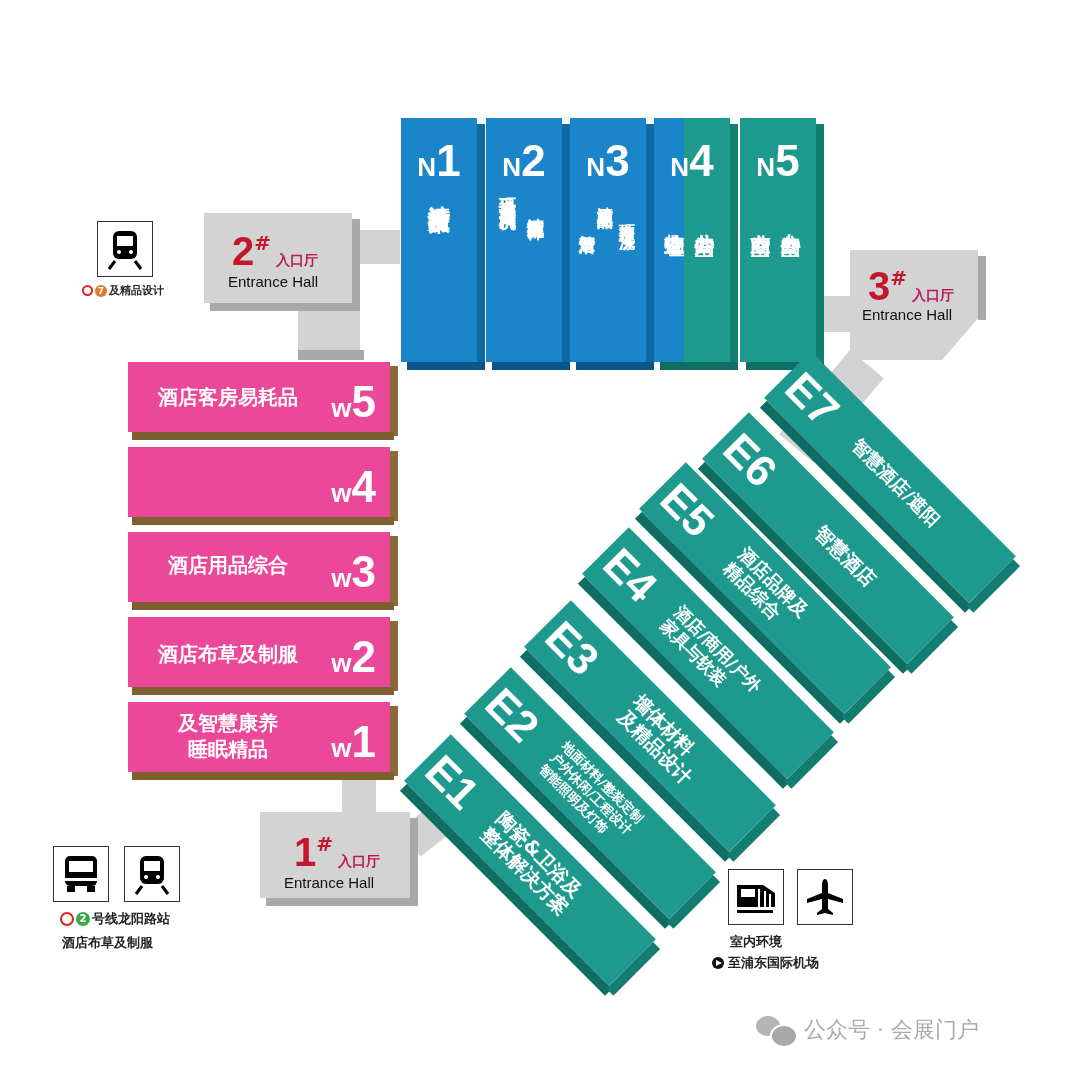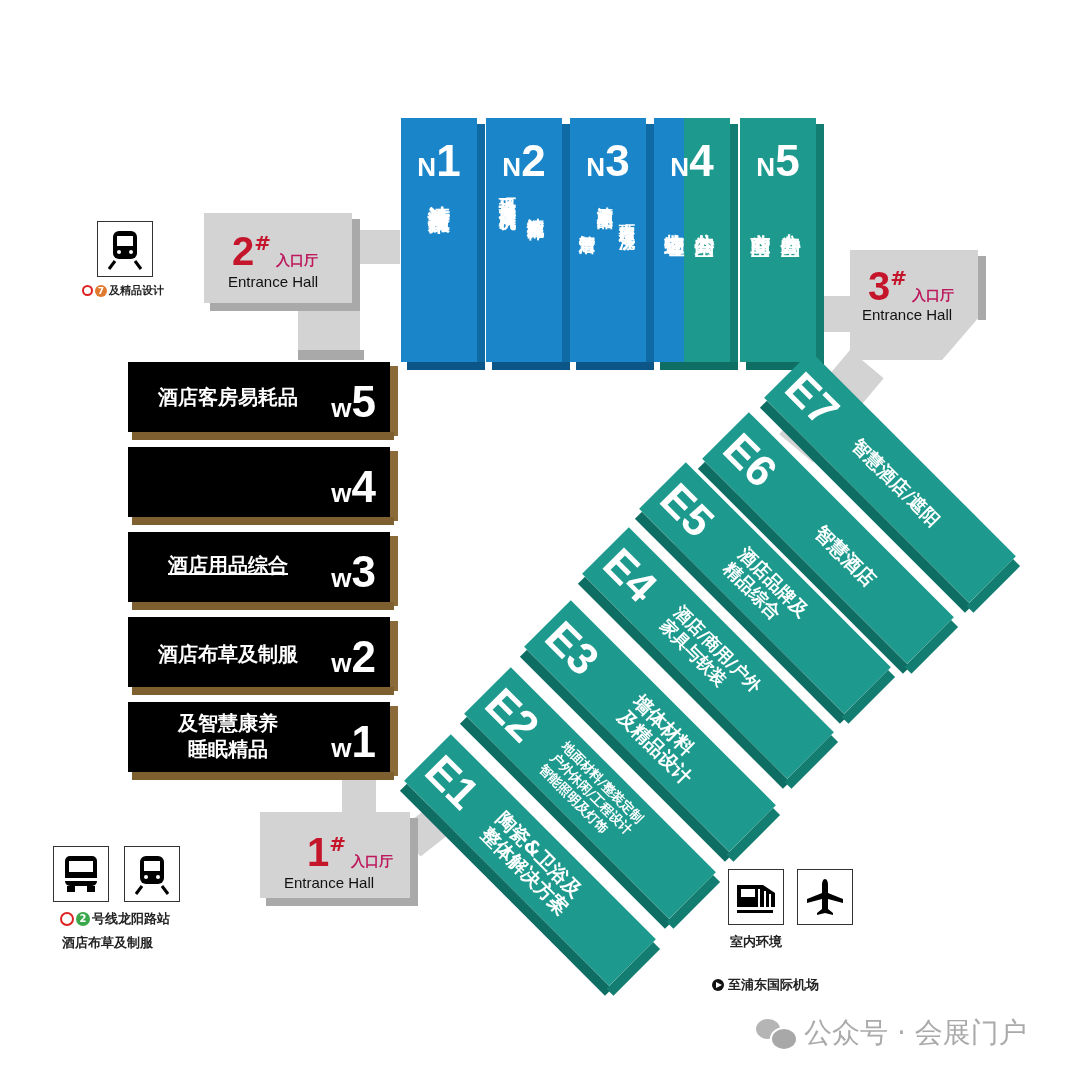--- a/index.html
+++ b/index.html
@@ -7,21 +7,21 @@
        font-family:"DejaVu Sans","Liberation Sans",sans-serif;}
   .abs{position:absolute;}
   
   .nhall{position:absolute;top:118px;width:76px;height:244px;color:#fff;box-sizing:border-box;}
   .nhall .face{position:absolute;left:0;top:0;width:76px;height:244px;}
   .nlabel{position:absolute;top:18px;left:0;width:76px;text-align:center;font-weight:bold;font-family:"Liberation Sans",sans-serif;}
   .nlabel .n{font-size:26px;}
   .nlabel .num{font-size:44px;}
   .vcol{position:absolute;writing-mode:vertical-rl;font-size:19px;line-height:22px;letter-spacing:1px;font-weight:bold;}
   
-  .whall{position:absolute;left:128px;width:262px;height:70px;background:#000000;color:#fff;}
+  .whall{position:absolute;left:128px;width:262px;height:70px;background:#ec4899;color:#fff;}
   .whall .side{position:absolute;right:-8px;top:4px;width:8px;height:70px;background:#8a6a38;}
   .whall .bottom{position:absolute;left:4px;bottom:-8px;width:262px;height:8px;background:#7d5f30;}
   .wtext{position:absolute;left:0;width:200px;text-align:center;font-size:20px;font-weight:bold;line-height:26px;}
   .wcode{position:absolute;right:14px;bottom:8px;font-weight:bold;font-family:"Liberation Sans",sans-serif;}
   .wcode .w{font-size:26px;}
   .wcode .num{font-size:44px;line-height:44px;}
   
   .ehall{position:absolute;width:290px;height:66px;background:#1d9a8d;color:#fff;transform-origin:center center;}
   .ehall .under{position:absolute;left:4px;top:66px;width:290px;height:10px;background:#0f6e64;}
   .ehall .rside{position:absolute;left:290px;top:4px;width:10px;height:66px;background:#137d72;}
@@ -71,21 +71,21 @@
     <span class="ent-num">3</span><span class="ent-hash">#</span>
     <span class="ent-cn">入口厅</span>
   </div>
   <div class="abs ent-en" style="left:12px;top:56px;">Entrance Hall</div>
 </div>
 
 <div class="abs" style="left:260px;top:812px;width:160px;height:100px;">
   <div class="abs gray" style="left:0;top:0;width:150px;height:86px;"></div>
   <div class="abs graydark" style="left:150px;top:6px;width:8px;height:86px;"></div>
   <div class="abs graydark" style="left:6px;top:86px;width:152px;height:8px;"></div>
-  <div class="abs" style="left:34px;top:20px;white-space:nowrap;margin-left:13px;">
+  <div class="abs" style="left:34px;top:20px;white-space:nowrap;">
     <span class="ent-num">1</span><span class="ent-hash">#</span>
     <span class="ent-cn">入口厅</span>
   </div>
   <div class="abs ent-en" style="left:24px;top:62px;">Entrance Hall</div>
 </div>
 
 <div class="nhall" style="left:401px;">
   <div class="face" style="background:#1a86c9;"></div>
   <div class="abs" style="left:76px;top:6px;width:8px;height:244px;background:#0f6aa3;"></div>
   <div class="abs" style="left:6px;top:244px;width:78px;height:8px;background:#0b5686;"></div>
@@ -137,21 +137,21 @@
   <div class="wcode"><span class="w" style="text-transform:lowercase;">W</span><span class="num">5</span></div>
 </div>
 <div class="whall" style="top:447px;">
   <div class="side"></div>
     <div class="bottom"></div>
   <div class="wcode"><span class="w" style="text-transform:lowercase;">W</span><span class="num">4</span></div>
 </div>
 <div class="whall" style="top:532px;">
   <div class="side"></div>
     <div class="bottom"></div>
-  <div class="wtext" style="top:20px;text-decoration:underline;"><span>酒店用品综合</span></div>
+  <div class="wtext" style="top:20px;"><span>酒店用品综合</span></div>
   <div class="wcode"><span class="w" style="text-transform:lowercase;">W</span><span class="num">3</span></div>
 </div>
 <div class="whall" style="top:617px;">
   <div class="side"></div>
     <div class="bottom"></div>
   <div class="wtext" style="top:16px;margin-top:8px;"><span>酒店布草及制服</span></div>
   <div class="wcode"><span class="w" style="text-transform:lowercase;">W</span><span class="num">2</span></div>
 </div>
 <div class="whall" style="top:702px;">
   <div class="side"></div>
@@ -279,26 +279,26 @@
       <path d="M26 12 V30 M32 14 V30 M37 17 V30" stroke="#fff" stroke-width="2"></path>
       <rect x="4" y="33" width="36" height="3" fill="#000"></rect>
     </svg>
 </div>
 <div class="iconbox" style="left:797px;top:869px;">
   <svg width="40" height="40" viewBox="0 0 40 40">
       <path d="M20 2 C22 2 23 5 23 8 V16 L38 22 V26 L23 22 V32 L28 36 V38 L20 36 L12 38 V36 L17 32 V22 L2 26 V22 L17 16 V8 C17 5 18 2 20 2 Z" fill="#000"></path>
     </svg>
 </div>
 <div class="abs smalltxt" style="left:730px;top:933px;font-size:13px;">室内环境</div>
-<div class="abs smalltxt" style="left:712px;top:976px;font-size:13px;display:flex;align-items:center;gap:4px;white-space:nowrap;">
+<div class="abs smalltxt" style="left:712px;top:954px;font-size:13px;display:flex;align-items:center;gap:4px;white-space:nowrap;">
   <span style="display:inline-block;width:12px;height:12px;border-radius:50%;background:#111;position:relative;">
       <span style="position:absolute;left:4px;top:3px;border-left:6px solid #fff;border-top:3px solid transparent;border-bottom:3px solid transparent;"></span>
     </span>
   <span>至浦东国际机场</span>
 </div>
 
-<div class="abs" style="left:756px;top:1014px;display:flex;align-items:center;gap:8px;color:#aaaaaa;font-size:28px;white-space:nowrap;">
+<div class="abs" style="left:756px;top:1014px;display:flex;align-items:center;gap:8px;color:#aaaaaa;font-size:22px;white-space:nowrap;">
   <span style="position:relative;display:inline-block;width:40px;height:32px;">
     <span style="position:absolute;left:0;top:2px;width:24px;height:20px;border-radius:50%;background:#b5b5b5;"></span>
     <span style="position:absolute;left:14px;top:10px;width:24px;height:20px;border-radius:50%;background:#a8a8a8;border:2px solid #fff;"></span>
   </span>
   <span>公众号 · 会展门户</span>
 </div>
 
 </body></html>

